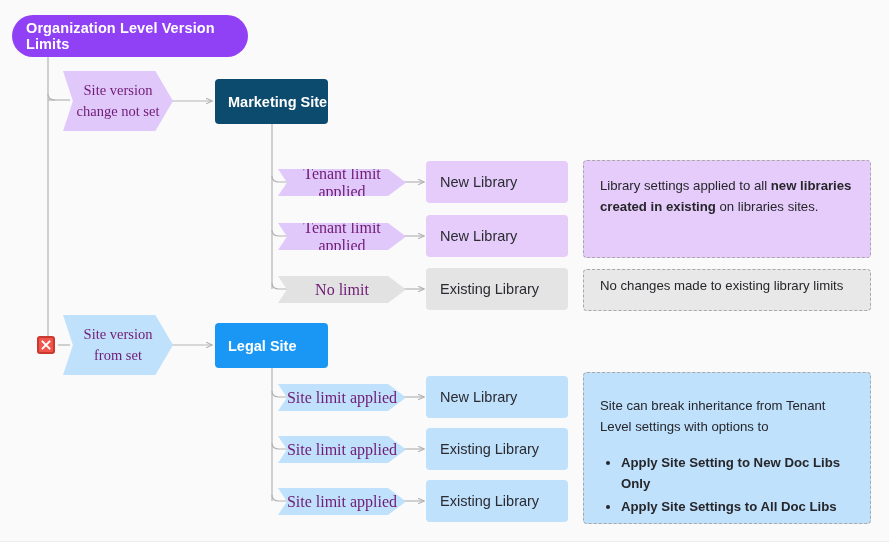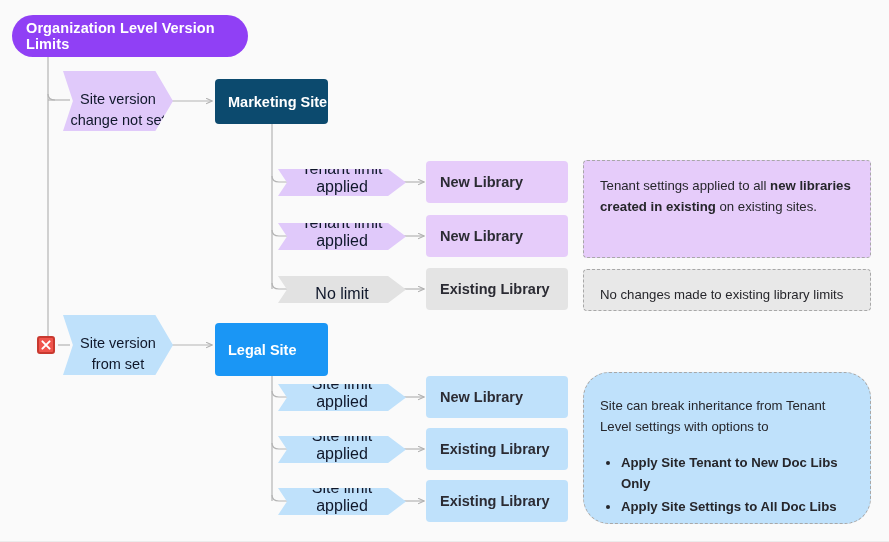--- a/index.html
+++ b/index.html
@@ -28,21 +28,20 @@
     pointer-events: none;
   }
 
   
   .node {
     position: absolute;
     box-sizing: border-box;
     display: flex;
     align-items: center;
     border-radius: 4px;
-    font-weight: bold;
   }
   .node-label {
     display: block;
     width: 100%;
   }
 
   .hdr-purple {
     background: #8a3ffc;
     background: #9040f5;
     color: #ffffff;
@@ -90,42 +89,43 @@
     position: absolute;
     box-sizing: border-box;
     border: 1.5px dashed #a8a8a8;
     border-radius: 4px;
     font-size: 13.2px;
     line-height: 1.62;
     color: #26262b;
     padding: 14px 16px;
   }
   .note-purple { background: #e6ccfa; }
-  .note-grey   { background: #e8e8e8; display:flex; align-items:flex-start; }
+  .note-grey   { background: #e8e8e8; display:flex; align-items:flex-end; }
   .note-blue   { background: #bfe1fb; }
   .note b { font-weight: bold; }
   .note ul {
     margin: 14px 0 0 0;
     padding-left: 21px;
   }
   .note li {
     font-weight: bold;
     margin-bottom: 1px;
   }
 
   
   .chev {
     position: absolute;
     box-sizing: border-box;
     display: flex;
-    align-items: flex-end;
+    align-items: center;
     justify-content: center;
     text-align: center;
-    color: #0f172a;
+    color: #701a75;
     clip-path: polygon(0% 0%, 84% 0%, 100% 50%, 84% 100%, 0% 100%, 9% 50%);
+    font-family: Liberation Serif, serif;
   }
   .chev-big {
     font-size: 14.5px;
     line-height: 1.45;
     background: #e0c9fa;
   }
   .chev-big.blue { background: #bfe1fb; }
   .chev-sm {
     font-size: 16px;
     background: #e0c9fa;
@@ -219,41 +219,41 @@
     <span class="node-label">New Library</span>
   </div>
   <div class="node lib-purple" style="left:426px; top:215px; width:142px; height:42px;">
     <span class="node-label">New  Library</span>
   </div>
   <div class="node lib-grey" style="left:426px; top:268px; width:142px; height:42px;">
     <span class="node-label">Existing Library</span>
   </div>
 
   <div class="note note-purple" style="left:583px; top:160px; width:288px; height:98px;">
-    <span>Tenant settings applied to all </span><b>new libraries created in existing</b><span> on existing sites.</span>
+    <span>Library settings applied to all </span><b>new libraries created in existing</b><span> on libraries sites.</span>
   </div>
 
   <div class="note note-grey" style="left:583px; top:269px; width:288px; height:42px;">
     <span>No changes made to existing library limits</span>
   </div>
 
   <div class="xmark" style="left:37px; top:336px;">
     <svg width="14" height="14" viewBox="0 0 14 14">
       <path d="M3.4,3.4 L10.6,10.6 M10.6,3.4 L3.4,10.6" stroke="#ffffff" stroke-width="2" stroke-linecap="round"></path>
     </svg>
   </div>
 
   <div class="chev chev-big blue" style="left:63px; top:315px; width:110px; height:60px;">
     <span class="chev-txt">
       <span>Site version</span><br>
       <span>from set</span>
     </span>
   </div>
 
-  <div class="node site-blue" style="left:215px; top:323px; width:113px; height:53px;">
+  <div class="node site-blue" style="left:215px; top:323px; width:113px; height:45px;">
     <span class="node-label">Legal Site</span>
   </div>
 
   <div class="chev chev-sm blue" style="left:278px; top:384px; width:128px; height:27px;">
     <span class="chev-txt">Site limit applied</span>
   </div>
   <div class="chev chev-sm blue" style="left:278px; top:436px; width:128px; height:27px;">
     <span class="chev-txt">Site limit applied</span>
   </div>
   <div class="chev chev-sm blue" style="left:278px; top:488px; width:128px; height:27px;">
@@ -263,21 +263,21 @@
   <div class="node lib-blue" style="left:426px; top:376px; width:142px; height:42px;">
     <span class="node-label">New  Library</span>
   </div>
   <div class="node lib-blue" style="left:426px; top:428px; width:142px; height:42px;">
     <span class="node-label">Existing  Library</span>
   </div>
   <div class="node lib-blue" style="left:426px; top:480px; width:142px; height:42px;">
     <span class="node-label">Existing  Library</span>
   </div>
 
-  <div class="note note-blue" style="left:583px; top:372px; width:288px; height:152px; padding-top:22px;border-radius:26px;">
+  <div class="note note-blue" style="left:583px; top:372px; width:288px; height:152px; padding-top:22px;">
     <span>Site can break inheritance from Tenant Level settings with options to</span>
     <ul>
-      <li>Apply Site Tenant to New Doc Libs Only</li>
+      <li>Apply Site Setting to New Doc Libs Only</li>
       <li>Apply Site Settings to All Doc Libs</li>
     </ul>
   </div>
 
 </div>
 
 </body></html>

